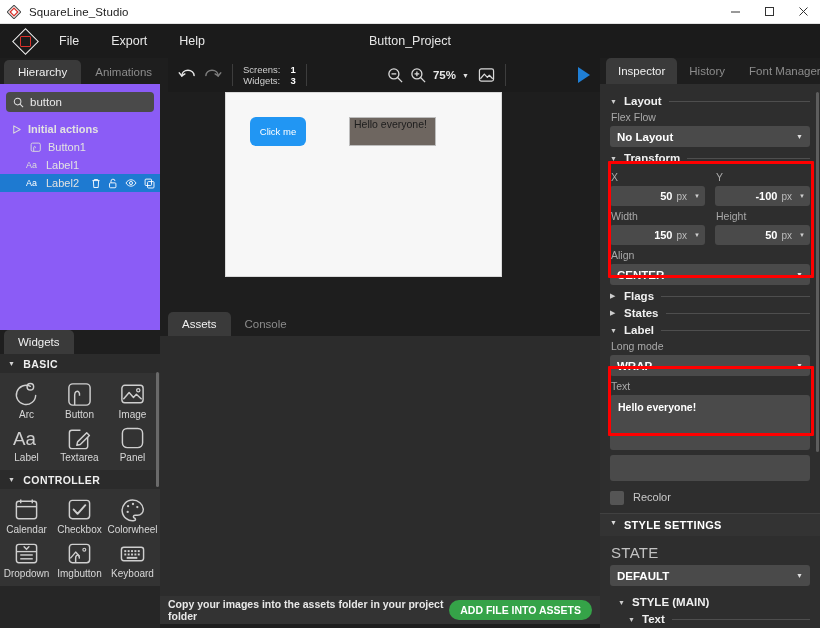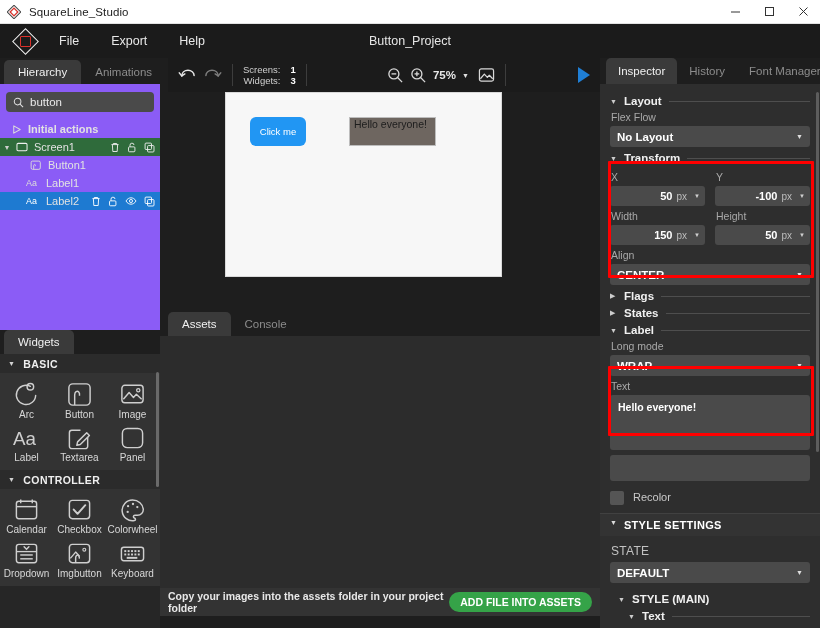--- a/index.html
+++ b/index.html
@@ -114,21 +114,21 @@
   }
 
   
   .center-toolbar {
     position: absolute; left: 168px; top: 58px; width: 432px; height: 34px;
     background: #1b1b1b; display: flex; align-items: center; border-radius: 0 0 0 0;
   }
   .ct-group { display: flex; align-items: center; gap: 6px; padding: 0 10px; }
   .ct-divider { width: 1px; height: 22px; background: #3d3d3d; }
   .counts { font-size: 9.5px; line-height: 11.5px; color: #cfcfcf; display: flex; gap: 10px; }
-  .counts .labels { text-align: right; }
+  .counts .labels { text-align: center; }
   .counts .vals { font-weight: bold; color: #ffffff; }
   .zoomlbl { font-size: 11.5px; color: #e8e8e8; font-weight: bold; }
 
   
   .canvas-area {
     position: absolute; left: 160px; top: 92px; width: 440px; height: 218px;
     background: #1e1e1e;
   }
   .screen-canvas {
     position: absolute; left: 65px; top: 0px; width: 277px; height: 185px;
@@ -146,21 +146,21 @@
   }
 
   
   .assets-panel {
     position: absolute; left: 160px; top: 312px; width: 440px; height: 316px;
     background: #1e1e1e;
   }
   .assets-tabs { padding-left: 8px; background: #1e1e1e; }
   .assets-body { position: absolute; left: 0; top: 24px; right: 0; bottom: 28px; background: #2c2c2c; }
   .assets-status {
-    position: absolute; left: 0; right: 0; bottom: 12px; height: 28px; background: #333333;
+    position: absolute; left: 0; right: 0; bottom: 4px; height: 28px; background: #333333;
     display: flex; align-items: center; padding: 0 8px;
   }
   .assets-status .msg { font-size: 10.5px; color: #e8e8e8; font-weight: bold; }
   .add-assets-btn {
     margin-left: auto; background: #35a348; color: #ffffff; font-size: 10.5px;
     font-weight: bold; border-radius: 11px; padding: 4px 11px; white-space: nowrap;
   }
 
   
   .insp-panel {
@@ -201,21 +201,21 @@
   }
   .blank-box { background: #4a4a4a; border-radius: 3px; height: 26px; margin-top: 5px; }
   .checkrow { display: flex; align-items: flex-start; gap: 9px; margin-top: 10px; margin-bottom: 8px; }
   .checkbox-sq { width: 14px; height: 14px; background: #555555; border-radius: 2px; }
   .checkrow .clabel { font-size: 11px; color: #c9c9c9; }
   .bandhead {
     background: #333333; margin: 0 -10px; padding: 5px 10px; display: flex;
     gap: 7px; border-top: 1px solid #414141;
   }
   .bandhead .bname { font-size: 11px; font-weight: bold; color: #ffffff; letter-spacing: .3px; }
-  .state-lbl { font-size: 12px; color: #c2c2c2; margin: 8px 0 4px 1px; letter-spacing: .3px; }
+  .state-lbl { font-size: 15px; color: #c2c2c2; margin: 8px 0 4px 1px; letter-spacing: .3px; }
   .substyle { margin-top: 10px; margin-left: 8px; }
   .substyle2 { margin-left: 18px; }
   .colrow { display: flex; gap: 22px; margin-top: 4px; margin-left: 26px; }
   .colrow .clbl { font-size: 10.5px; color: #b5b5b5; }
 
   
   .hl { position: absolute; border: 3px solid #ff0000; pointer-events: none; border-radius: 1px; }
   #hl-transform { left: 608px; top: 161px; width: 206px; height: 117px; }
   #hl-text { left: 608px; top: 366px; width: 206px; height: 70px; }
 
@@ -293,48 +293,20 @@
 
       <div class="tree-row" style="padding-left:8px;font-weight:bold;">
         <span class="ticon">
           <svg width="11" height="11" viewBox="0 0 12 12">
               <path d="M3 2 L10 6 L3 10 Z" fill="none" stroke="#dcdcdc" stroke-width="1.1" stroke-linejoin="round"></path>
             </svg>
         </span>
         <span class="tlabel">Initial actions</span>
       </div>
 
-      <div class="tree-row screen">
-        <span class="twisty">▼</span>
-        <span class="ticon">
-          <svg width="12" height="11" viewBox="0 0 13 12">
-              <rect x="1" y="1.5" width="11" height="8" rx="1.3" fill="none" stroke="#f0f0f0" stroke-width="1.1"></rect>
-            </svg>
-        </span>
-        <span class="tlabel">Screen1</span>
-        <span class="tactions">
-          <span>
-            <svg width="10" height="11" viewBox="0 0 11 12">
-                <path d="M1.6 2.8h7.8M3.6 2.8V1.6h3.8v1.2M2.6 2.8l.5 7.6h4.8l.5-7.6" fill="none" stroke="#eee" stroke-width="1"></path>
-              </svg>
-          </span>
-          <span>
-            <svg width="10" height="11" viewBox="0 0 11 12">
-                <rect x="1.7" y="5.3" width="7" height="5.4" rx="1" fill="none" stroke="#eee" stroke-width="1"></rect>
-                <path d="M3.3 5.3V3.6a2.2 2.2 0 0 1 4.4-.3" fill="none" stroke="#eee" stroke-width="1"></path>
-              </svg>
-          </span>
-          <span>
-            <svg width="11" height="11" viewBox="0 0 12 12">
-                <rect x="1.2" y="1.2" width="7" height="7" rx="1" fill="none" stroke="#eee" stroke-width="1"></rect>
-                <rect x="3.9" y="3.9" width="7" height="7" rx="1" fill="none" stroke="#eee" stroke-width="1"></rect>
-              </svg>
-          </span>
-        </span>
-      </div>
 
       <div class="tree-row" style="padding-left:28px;">
         <span class="ticon">
           <svg width="12" height="11" viewBox="0 0 13 12">
               <rect x="1.2" y="1.2" width="10" height="9" rx="1.6" fill="none" stroke="#dcdcdc" stroke-width="1"></rect>
               <path d="M4 10V6.4c0-1.5 1-2 1.6-1.3.4.5.3 1.6.3 1.6" fill="none" stroke="#dcdcdc" stroke-width="1"></path>
             </svg>
         </span>
         <span class="tlabel">Button1</span>
       </div>

